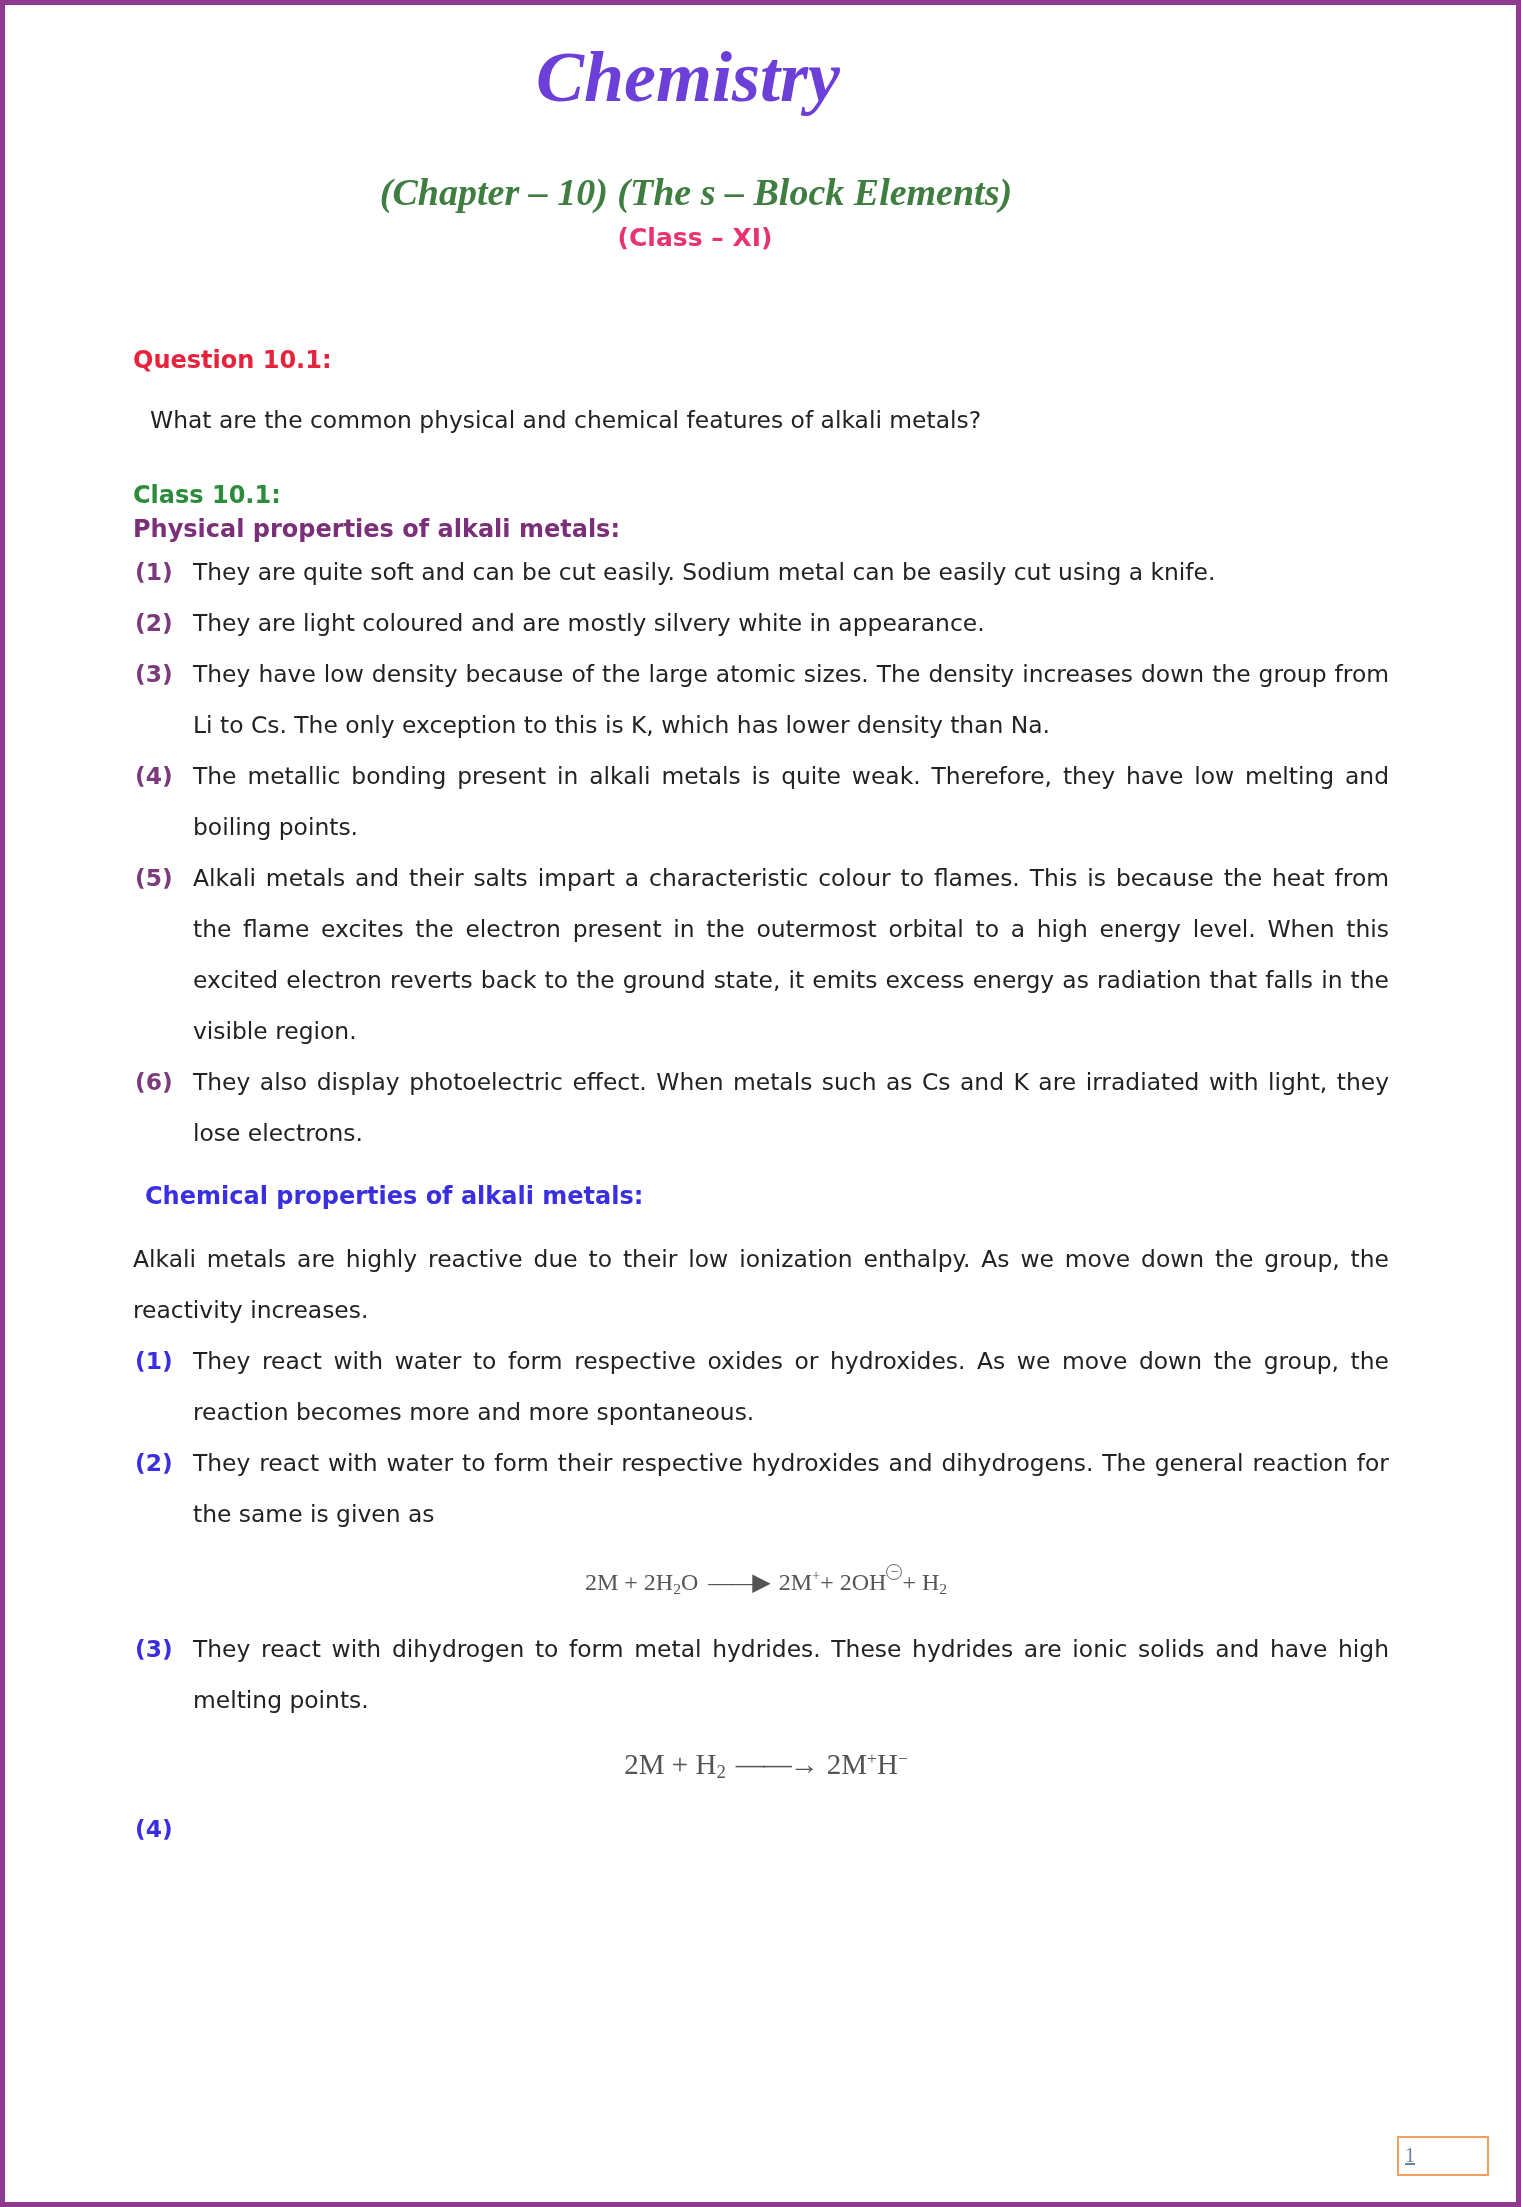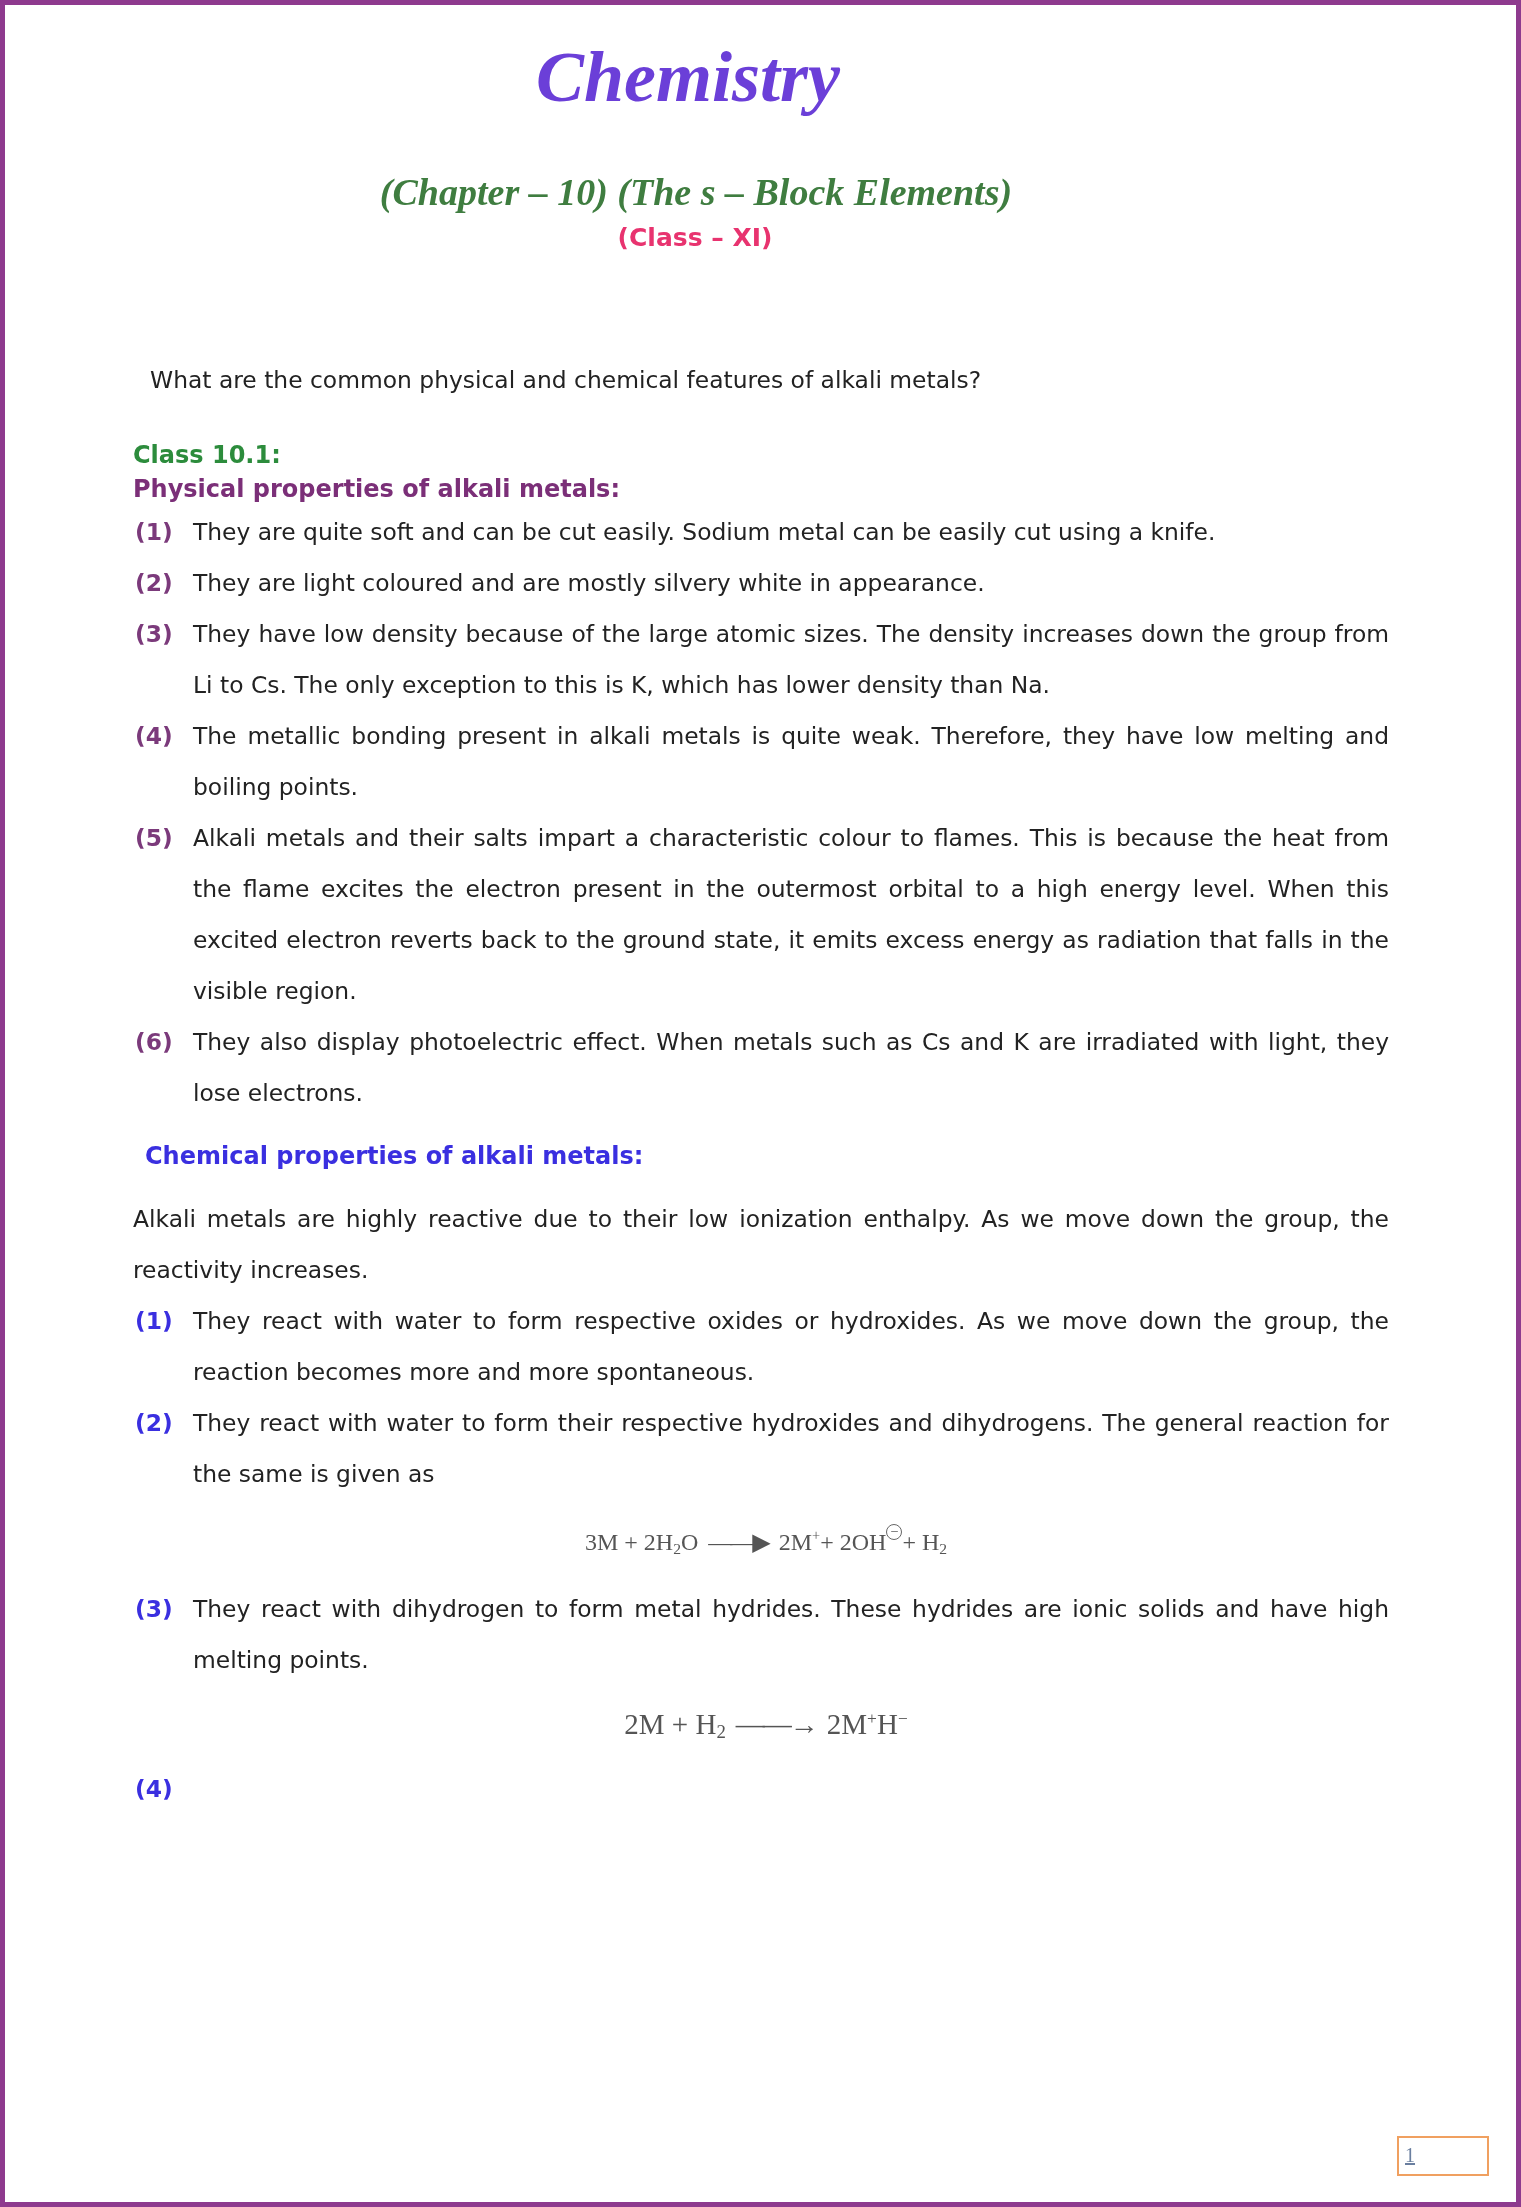--- a/index.html
+++ b/index.html
@@ -71,20 +71,21 @@
 </head>
 <body>
 
 <div class="page-frame"></div>
 
 <h1 class="title">Chemistry</h1>
 <h2 class="chapter">(Chapter – 10) (The s – Block Elements)</h2>
 <div class="class-line">(Class – XI)</div>
 
 <div class="content">
+  <p class="q-label">Question 10.1:</p>
   <p class="q-text">What are the common physical and chemical features of alkali metals?</p>
 
   <p class="a-label">Class 10.1:</p>
   <p class="phys-head">Physical properties of alkali metals:</p>
 
   <ol class="items phys">
     <li><span class="num">(1)</span><span>They are quite soft and can be cut easily. Sodium metal can be easily cut using a knife.</span></li>
     <li><span class="num">(2)</span><span>They are light coloured and are mostly silvery white in appearance.</span></li>
     <li><span class="num">(3)</span><span>They have low density because of the large atomic sizes. The density increases down the group from Li to Cs. The only exception to this is K, which has lower density than Na.</span></li>
     <li><span class="num">(4)</span><span>The metallic bonding present in alkali metals is quite weak. Therefore, they have low melting and boiling points.</span></li>
@@ -93,21 +94,21 @@
   </ol>
 
   <p class="chem-head">Chemical properties of alkali metals:</p>
   <p class="para">Alkali metals are highly reactive due to their low ionization enthalpy. As we move down the group, the reactivity increases.</p>
 
   <ol class="items chem">
     <li><span class="num">(1)</span><span>They react with water to form respective oxides or hydroxides. As we move down the group, the reaction becomes more and more spontaneous.</span></li>
     <li><span class="num">(2)</span><span>They react with water to form their respective hydroxides and dihydrogens. The general reaction for the same is given as</span></li>
   </ol>
 
-  <div class="equation eq1"><span>3M + 2H</span><sub>2</sub><span>O</span><span class="arrow">——▶</span><span>2M</span><sup>+</sup><span>+ 2OH</span><span class="circle-minus">−</span><span>+ H</span><sub>2</sub></div>
+  <div class="equation eq1"><span>2M + 2H</span><sub>2</sub><span>O</span><span class="arrow">——▶</span><span>2M</span><sup>+</sup><span>+ 2OH</span><span class="circle-minus">−</span><span>+ H</span><sub>2</sub></div>
 
   <ol class="items chem">
     <li><span class="num">(3)</span><span>They react with dihydrogen to form metal hydrides. These hydrides are ionic solids and have high melting points.</span></li>
   </ol>
 
   <div class="equation eq2"><span>2M + H</span><sub>2</sub><span class="arrow">——→</span><span>2M</span><sup>+</sup><span>H</span><sup>−</sup></div>
 
   <ol class="items chem">
     <li><span class="num">(4)</span></li>
   </ol>

